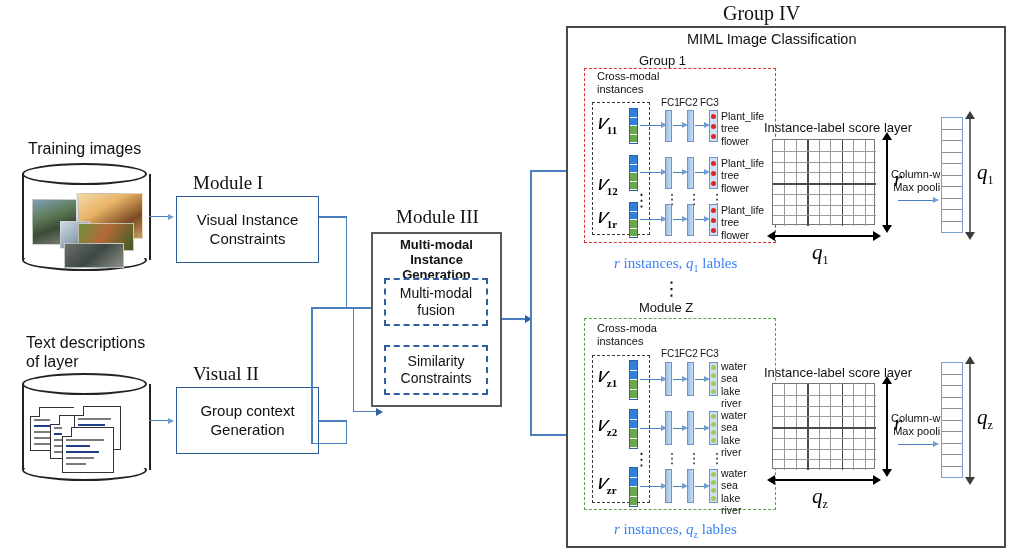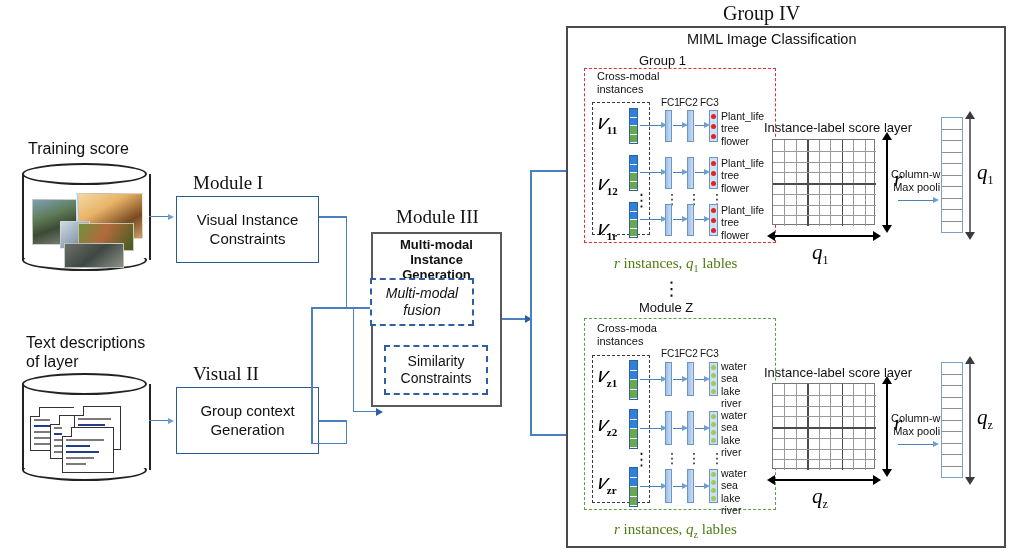--- a/index.html
+++ b/index.html
@@ -96,32 +96,32 @@
   .dh-left{border-top:5px solid transparent;border-bottom:5px solid transparent;border-right:8px solid #000;}
   .dh-right{border-top:5px solid transparent;border-bottom:5px solid transparent;border-left:8px solid #000;}
 
   .grayline{position:absolute;background:#6f6f6f;}
   .gh-up{border-left:5px solid transparent;border-right:5px solid transparent;border-bottom:8px solid #3b3b3b;}
   .gh-down{border-left:5px solid transparent;border-right:5px solid transparent;border-top:8px solid #3b3b3b;}
 
   .mathlbl{position:absolute;font-family:"Liberation Serif",serif;font-style:italic;
       font-size:21px;color:#000;white-space:nowrap;}
   .mathlbl sub{font-size:12px;font-style:normal;}
-  .mathsm{position:absolute;font-family:"Liberation Serif",serif;font-size:15px;color:#4d7c0f;white-space:nowrap;}
+  .mathsm{position:absolute;font-family:"Liberation Serif",serif;font-size:15px;color:#3b82f6;white-space:nowrap;}
   .mathsm em{font-style:italic;}
   .mathsm sub{font-size:10px;}
 
   .vdots{position:absolute;font-size:17px;line-height:.55;color:#111;letter-spacing:0;text-align:center;}
   .smalltxt{position:absolute;font-size:11px;color:#111;white-space:nowrap;line-height:1.2;}
   .midtxt{position:absolute;font-size:13px;color:#111;white-space:nowrap;}
 </style>
 </head>
 <body>
 
-<div class="lbl abs" style="left:28px;top:140px;font-size:16px;">Training score</div>
+<div class="lbl abs" style="left:28px;top:140px;font-size:16px;">Training images</div>
 
 <div class="cyl" style="left:22px;top:163px;width:125px;height:108px;">
   <div class="body"></div>
   <div class="top"></div>
   <div class="bot"></div>
   <div class="ph" style="left:10px;top:36px;width:46px;height:44px;background:linear-gradient(160deg,#7d9fb6 0%,#5f7c58 35%,#3c4a35 60%,#8c8f84 100%);"></div>
   <div class="ph" style="left:54px;top:30px;width:34px;height:30px;background:linear-gradient(150deg,#9fc8e8 0%,#dbe9f2 45%,#4c7aa1 100%);"></div>
   <div class="ph" style="left:56px;top:30px;width:63px;height:44px;background:linear-gradient(150deg,#f3d9a6 0%,#e8b367 35%,#7a4a22 70%,#c6a06a 100%);"></div>
   <div class="ph" style="left:38px;top:58px;width:28px;height:26px;background:linear-gradient(140deg,#cdd9e2 0%,#8fa3b5 60%,#4e5f6e 100%);"></div>
   <div class="ph" style="left:56px;top:60px;width:54px;height:26px;background:linear-gradient(120deg,#6d9141 0%,#b4693a 45%,#3f5d22 100%);"></div>
@@ -199,21 +199,21 @@
 
 <div class="arrowline" style="left:353px;top:307px;width:1.4px;height:105px;"></div>
 <div class="arrowline" style="left:353px;top:411px;width:24px;height:1.4px;"></div>
 <div class="arrowhead ah-right" style="left:376px;top:408px;"></div>
 
 <div class="serif-mod abs" style="left:396px;top:206px;">Module III</div>
 <div class="modbox m3" style="left:371px;top:232px;width:131px;height:175px;align-items:flex-start;padding-top:4px;">
   <span style="white-space:pre-line;font-size:13px;font-weight:600;line-height:1.15;">Multi-modal Instance
 Generation</span>
 </div>
-<div class="dashbox" style="left:370px;top:278px;width:104px;height:48px;font-style:italic;">
+<div class="dashbox" style="left:384px;top:278px;width:104px;height:48px;">
   <span style="white-space:pre-line;">Multi-modal
 fusion</span>
 </div>
 <div class="dashbox" style="left:384px;top:345px;width:104px;height:50px;">
   <span style="white-space:pre-line;">Similarity
 Constraints</span>
 </div>
 
 <div class="arrowline" style="left:502px;top:318px;width:24px;height:1.6px;"></div>
 <div class="arrowhead ah-right" style="left:525px;top:315px;"></div>
@@ -289,21 +289,21 @@
   <div>Plant_life</div>
   <div>tree</div>
   <div>flower</div>
 </div>
 
 <div class="vdots" style="left:633px;top:196px;">⋮</div>
 <div class="vdots" style="left:665px;top:196px;font-size:14px;">⋮</div>
 <div class="vdots" style="left:687px;top:196px;font-size:14px;">⋮</div>
 <div class="vdots" style="left:710px;top:196px;font-size:14px;">⋮</div>
 
-<div class="vsym" style="left:597px;top:216px;">𝑣<sub>1r</sub></div>
+<div class="vsym" style="left:597px;top:204px;">𝑣<sub>1r</sub></div>
 <div class="vec" style="left:629px;top:202px;height:36px;">
   <i class="vblue"></i>
     <i class="vblue"></i>
     <i class="vgreen"></i>
     <i class="vgreen"></i>
 </div>
 <div class="arrowline" style="left:640px;top:219px;width:22px;height:1.4px;"></div>
 <div class="arrowhead ah-right-lite" style="left:661px;top:216px;"></div>
 <div class="fc" style="left:665px;top:204px;height:32px;"></div>
 <div class="arrowline" style="left:673px;top:219px;width:10px;height:1.4px;"></div>

